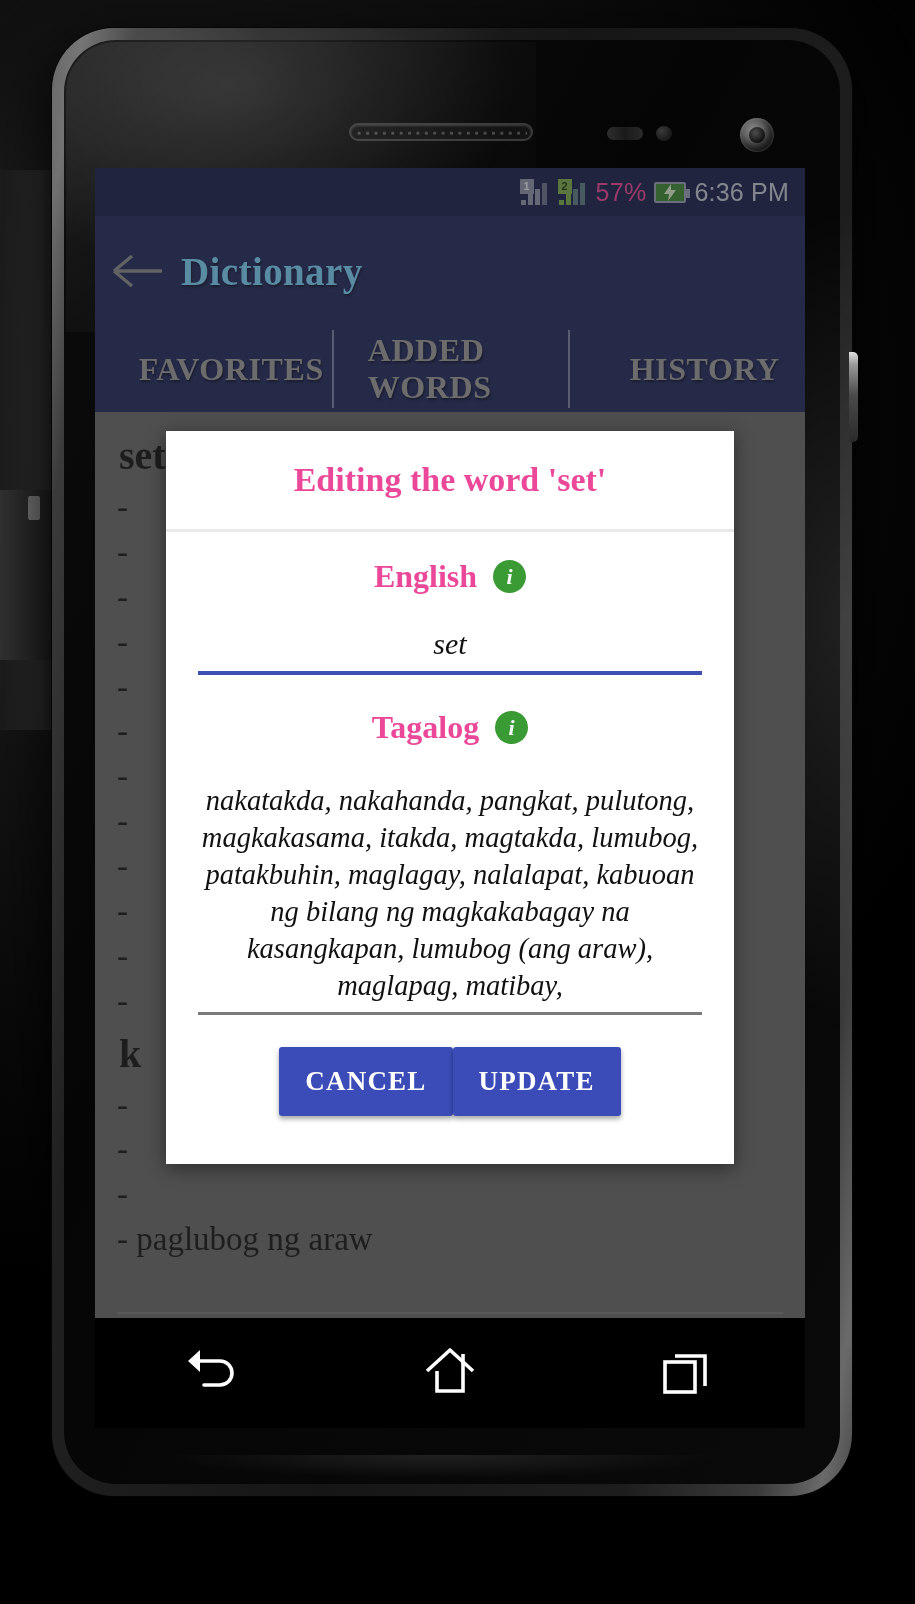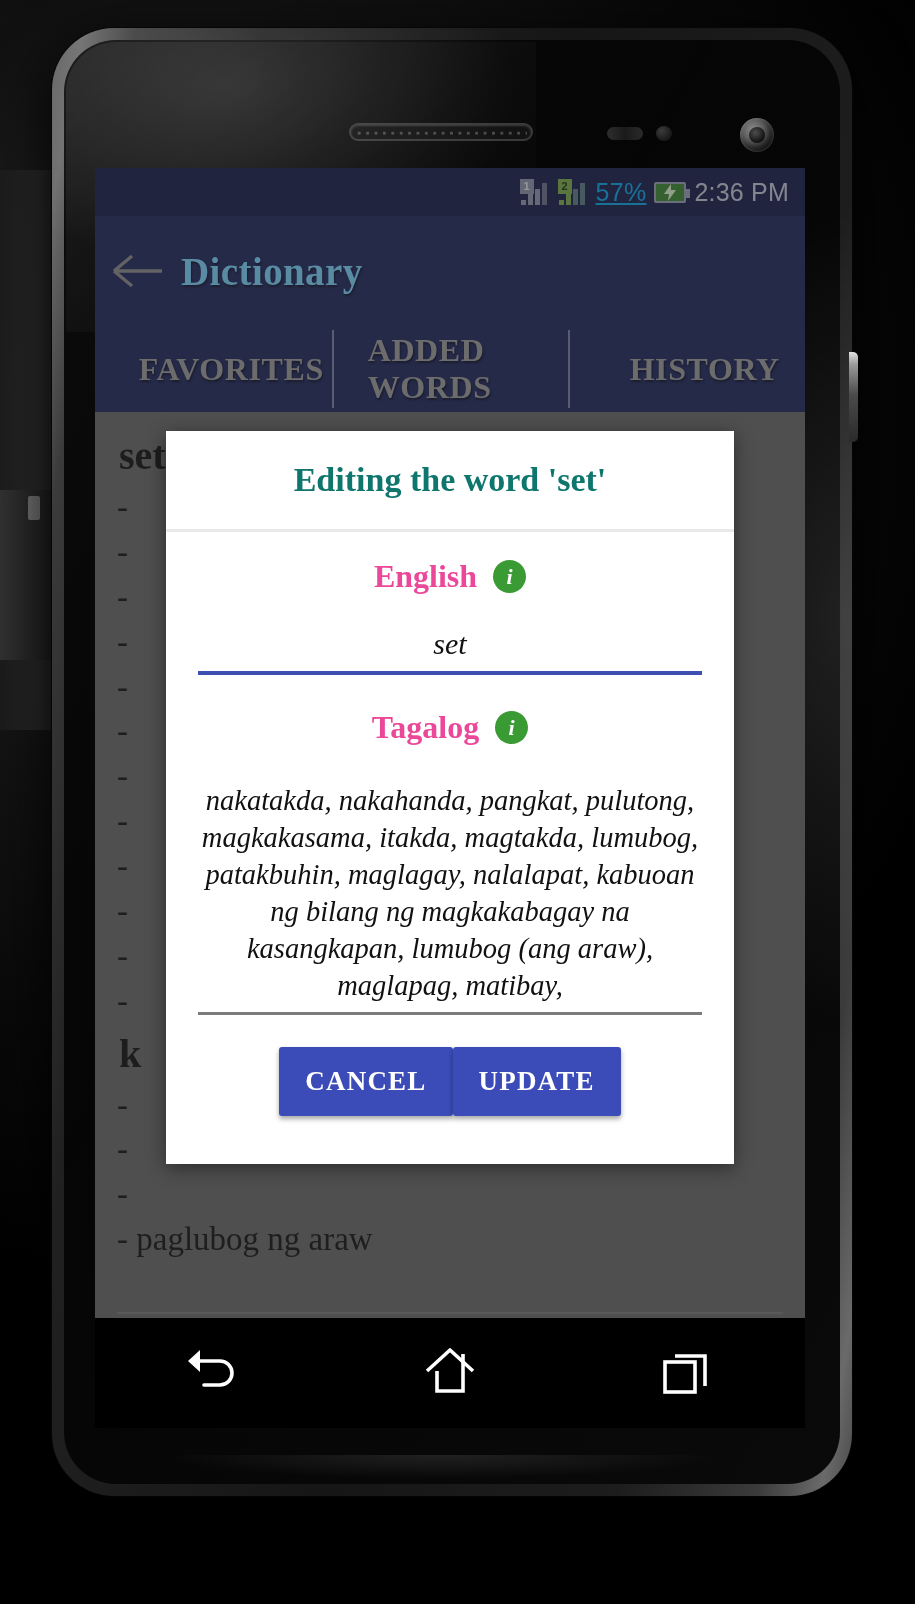--- a/index.html
+++ b/index.html
@@ -169,21 +169,21 @@
   .sig .bars i:nth-child(2) { left: 7px;  height: 11px; }
   .sig .bars i:nth-child(3) { left: 14px; height: 16px; }
   .sig .bars i:nth-child(4) { left: 21px; height: 22px; }
   .sig.s1 .bars i { background: #9096b0; }
   .sig.s1 .bars i:nth-child(4) { background: #6d7390; }
   .sig.s2 .bars i { background: #7fae4e; }
   .sig.s2 .bars i:nth-child(3),
   .sig.s2 .bars i:nth-child(4) { background: #5e7f88; }
   .batt-pct {
     font-family: "Liberation Sans", sans-serif;
-    font-size: 25px; color: #0ea5e9; letter-spacing: .3px; text-decoration: underline;
+    font-size: 25px; color: #ec4899; letter-spacing: .3px;
   }
   .batt {
     position: relative; width: 32px; height: 21px;
     border: 2px solid #9aa0bb; border-radius: 2px;
     background: #3d8b35;
     display: flex; align-items: center; justify-content: center;
   }
   .batt::after {
     content: ""; position: absolute; right: -6px; top: 5px;
     width: 4px; height: 9px; background: #9aa0bb;
@@ -266,21 +266,21 @@
   .dialog {
     position: absolute;
     left: 71px; top: 263px;
     width: 568px;
     background: #ffffff;
     box-shadow: 0 4px 18px rgba(0,0,0,.45);
   }
   .dlg-title {
     text-align: center;
     font-size: 34px; font-weight: bold;
-    color: #0f766e;
+    color: #ec4899;
     padding: 30px 20px 30px;
   }
   .dlg-divider { height: 3px; background: #e9e9e9; }
   .dlg-body { padding: 26px 32px 10px; }
 
   .field-label {
     display: flex; align-items: center; justify-content: center;
     gap: 16px;
     margin-bottom: 10px;
   }
@@ -390,21 +390,21 @@
             <i></i>
             <i></i>
           </div>
       </div>
       <div class="batt-pct">57%</div>
       <div class="batt">
         <svg width="14" height="17" viewBox="0 0 14 17" aria-hidden="true">
           <polygon points="8,0 1,10 6,10 5,17 13,6 8,6" fill="#dff3d0"></polygon>
         </svg>
       </div>
-      <div class="clock">2:36 PM</div>
+      <div class="clock">6:36 PM</div>
     </div>
 
     <div class="appbar">
       <div class="back-arrow">
         <svg width="56" height="40" viewBox="0 0 56 40" aria-hidden="true">
           <path d="M4 20 L22 5 M4 20 L22 35 M4 20 H52" stroke="#8d8d90" stroke-width="3.4" fill="none" stroke-linecap="butt"></path>
         </svg>
       </div>
       <div class="appbar-title">Dictionary</div>
     </div>

